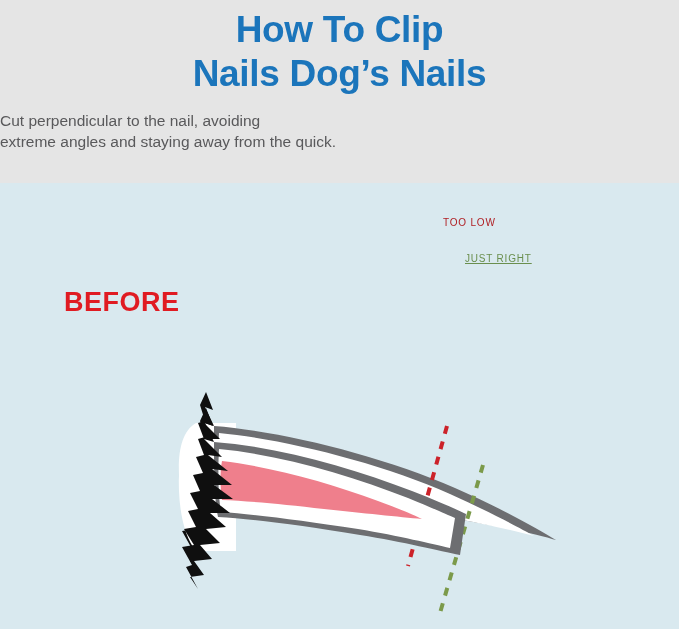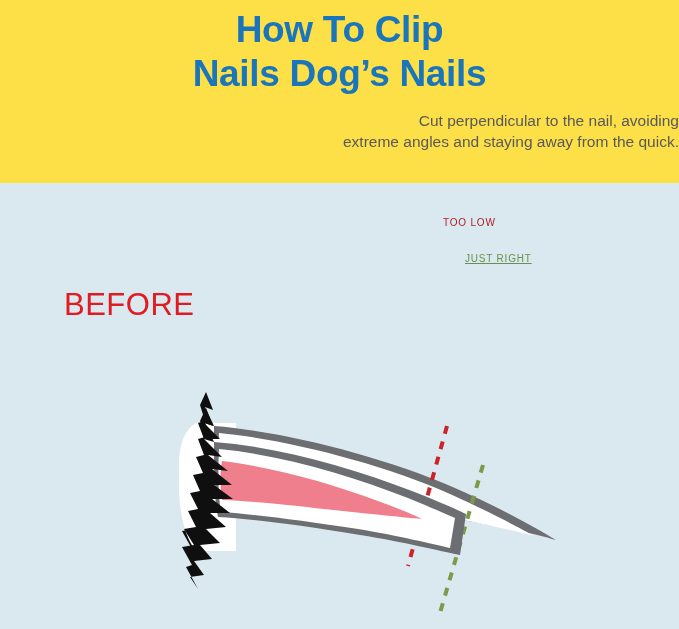--- a/index.html
+++ b/index.html
@@ -19,38 +19,38 @@
     height: 629px;
   }
 
   
   .header {
     position: absolute;
     left: 0;
     top: 0;
     width: 679px;
     height: 183px;
-    background: #fde047;
+    background: #e5e5e5;
     box-sizing: border-box;
   }
   .title {
     text-align: center;
     color: #1b75bb;
     font-weight: bold;
     font-size: 37px;
     line-height: 44px;
     letter-spacing: -0.3px;
     margin: 0;
     padding-top: 8px;
   }
   .title-line {
     display: block;
   }
   .subtitle {
-    text-align: right;
+    text-align: left;
     color: #59595b;
     font-size: 15.5px;
     line-height: 21px;
     margin: 0;
     padding-top: 14px;
   }
   .subtitle-line {
     display: block;
   }
 
@@ -65,22 +65,22 @@
     overflow: hidden;
   }
   .panel svg {
     position: absolute;
     left: 0;
     top: 0;
   }
 
   .stage-label {
     position: absolute;
-    font-weight: normal;
-    font-size: 31px;
+    font-weight: bold;
+    font-size: 27px;
     letter-spacing: 0.5px;
     white-space: nowrap;
   }
   .label-before {
     left: 64px;
     top: 104px;
     color: #e01b22;
   }
   .label-after {
     left: 78px;

